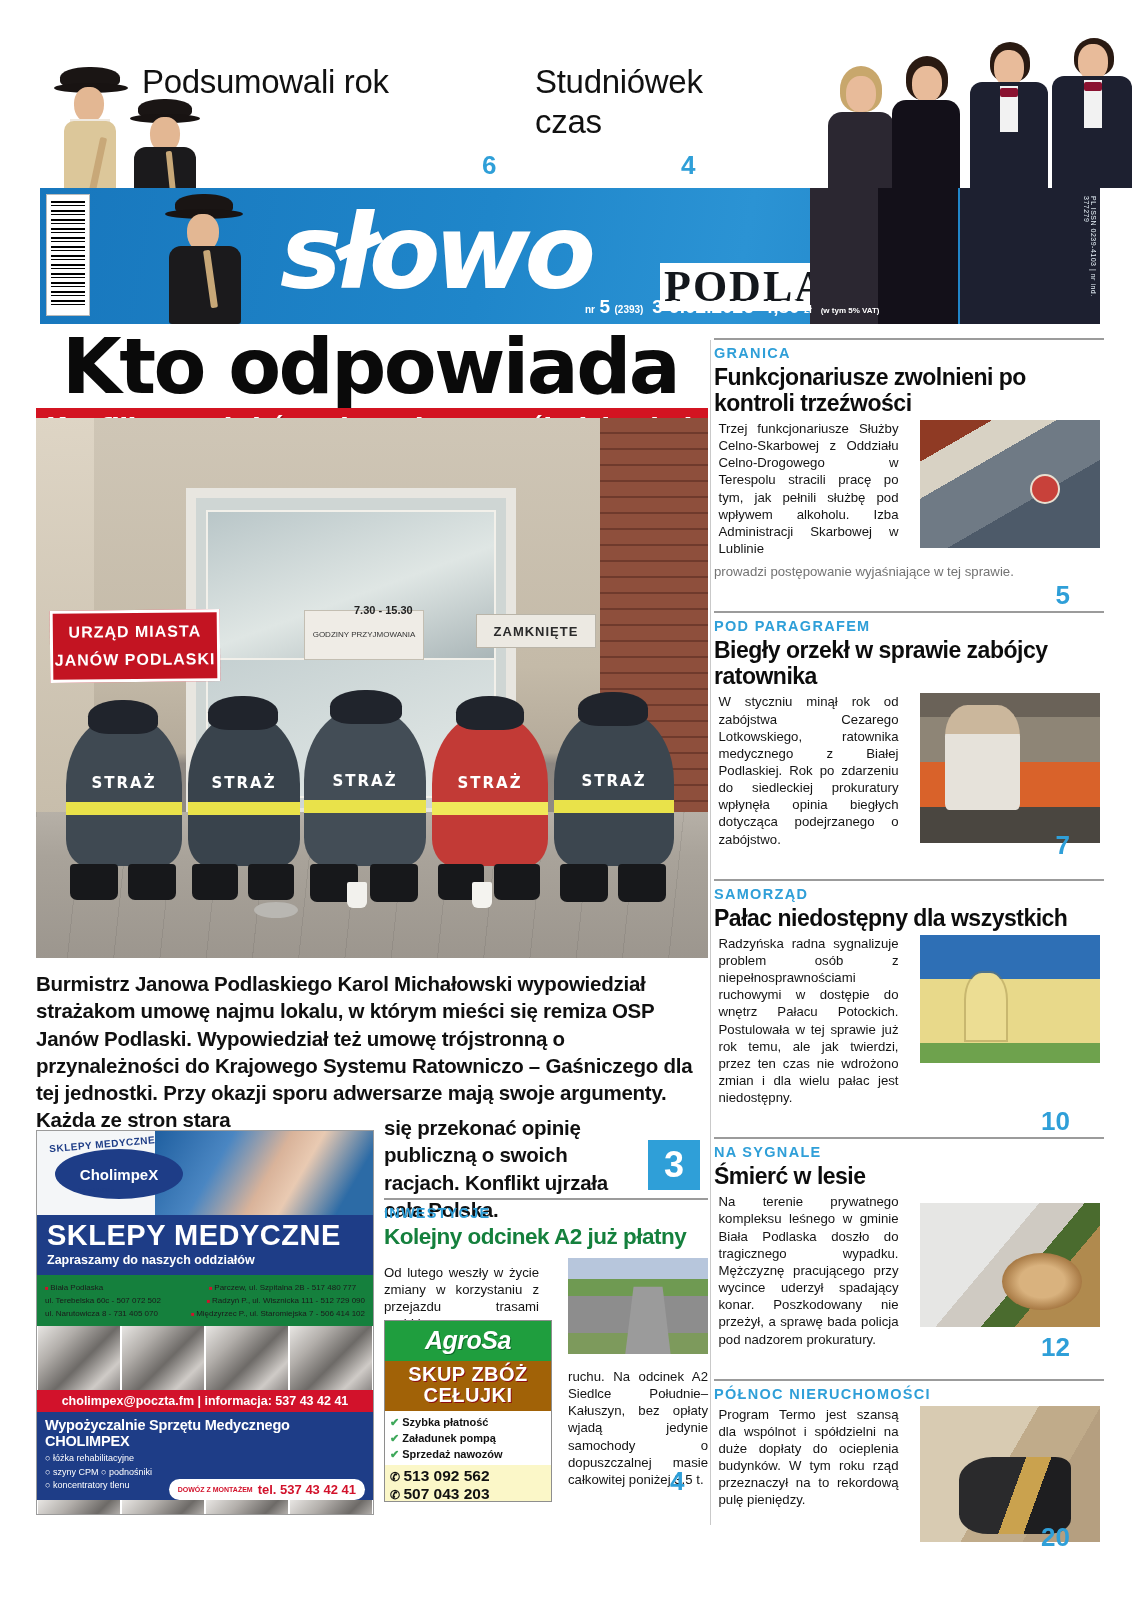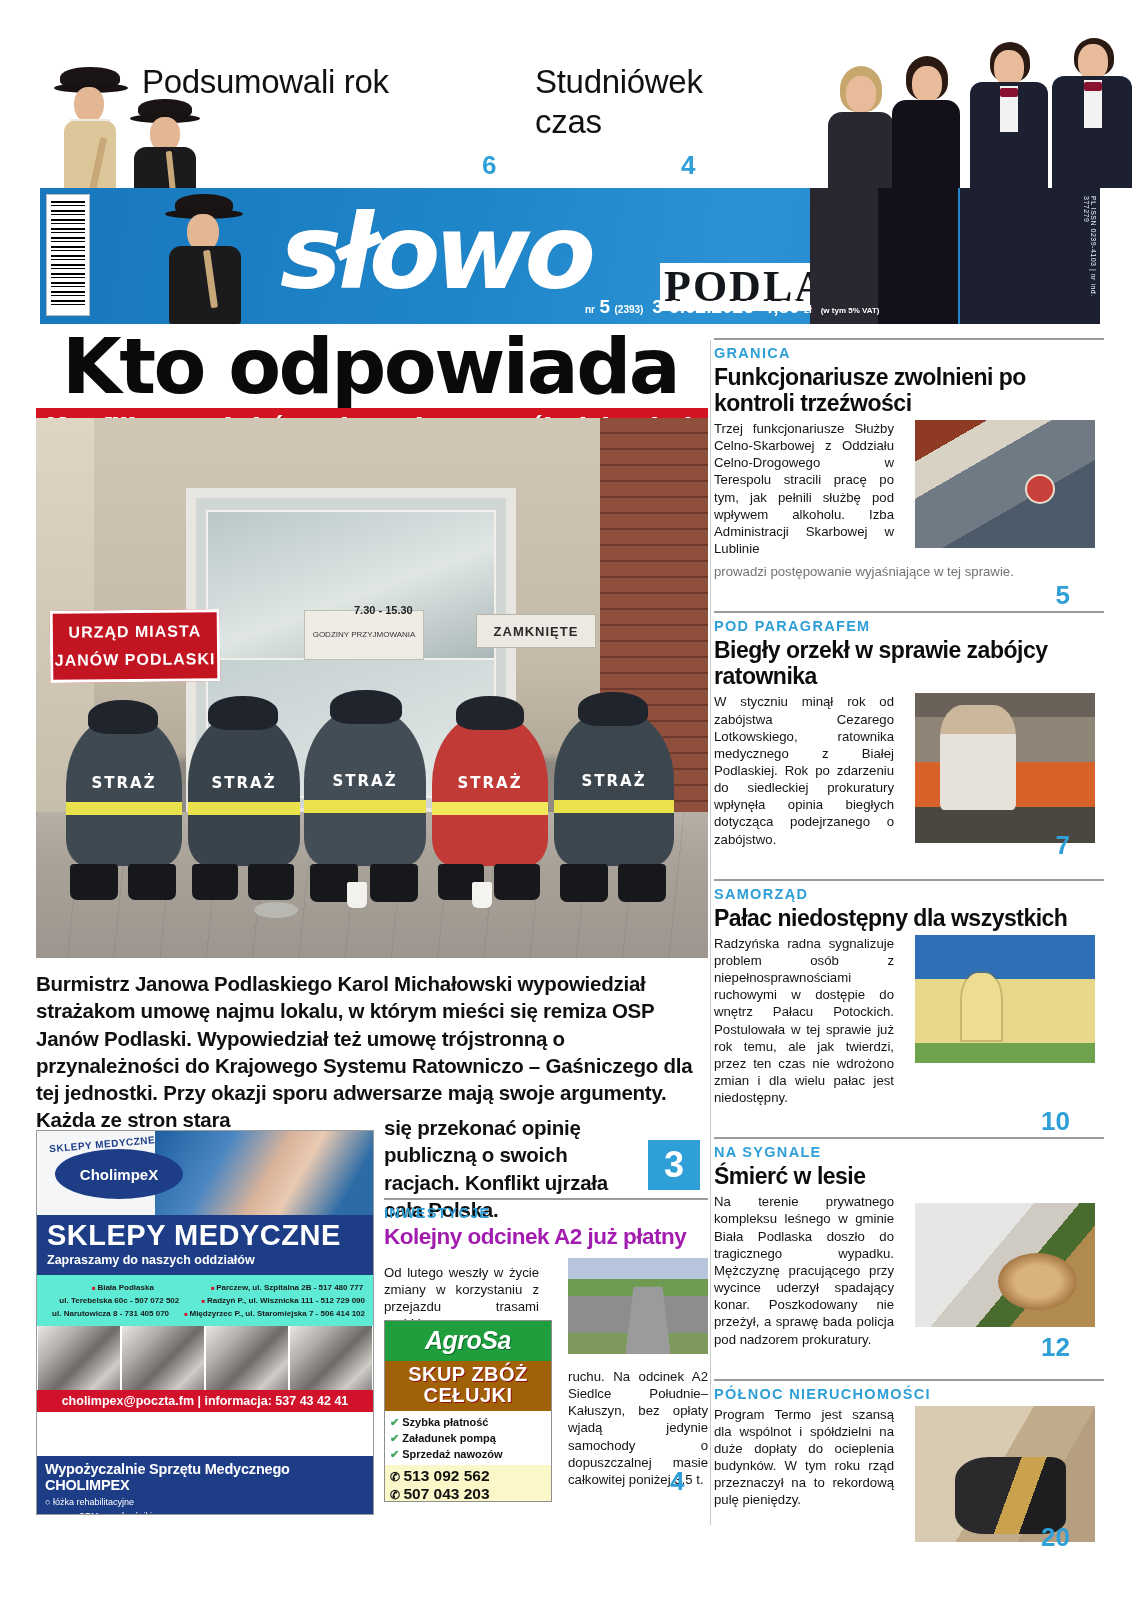--- a/index.html
+++ b/index.html
@@ -258,21 +258,21 @@
   }
   .ch-arc {
     position:absolute; left:12px; top:6px; width:146px; font-size:10px;
     font-weight:bold; color:#1e3d87; letter-spacing:0.5px; z-index:3;
     transform: rotate(-5deg);
   }
   .ch-oval-sub { position:absolute; left:40px; top:56px; font-size:6px; color:#1e3d87; z-index:4; }
   .ch-blue { background:#1e3d87; color:#fff; padding:6px 10px 8px; }
   .ch-blue h3 { font-size:29px; font-weight:bold; letter-spacing:0.5px; line-height:1; }
   .ch-blue p { font-size:12.5px; font-weight:bold; margin-top:3px; }
-  .ch-addr { background:#5eead4; padding:6px 8px 5px; font-size:8px; font-weight:bold; color:#1a1a1a;text-align:center; }
+  .ch-addr { background:#15803d; padding:6px 8px 5px; font-size:8px; font-weight:normal; color:#1a1a1a; }
   .ch-addr-row { display:flex; gap:8px; line-height:1.65; white-space:nowrap; }
   .ch-addr-row > div { flex: 1; }
   .dotm::before { content:"■ "; color:#d2122b; font-size:6px; }
   .ch-photos {
     display:flex; height:64px; gap:2px; background:#fff; padding: 0 1px;
   }
   .ch-photo {
     flex:1;
     background: linear-gradient(135deg,#e8e6e3 0%,#b2aeaa 28%,#6d6a67 55%,#cfcbc7 80%,#8b8785 100%);
   }
@@ -290,21 +290,21 @@
   .ch-pill-l { font-size:7px; font-weight:bold; color:#d2122b; line-height:1.1; text-align:center; }
   .ch-pill-r { font-size:13px; font-weight:bold; color:#d2122b; }
 
   
   .inv-block { position: absolute; left: 348px; top: 868px; width: 324px; }
   .kicker {
     color: #2f9fd8; font-size: 14.5px; font-weight: bold; letter-spacing: 1.2px;
     padding-top: 5px; border-top: 2px solid #9b9b9b;
   }
   .art-head {
-    font-size: 22.5px; font-weight: bold; color: #a21caf; line-height: 1.13;
+    font-size: 22.5px; font-weight: bold; color: #15803d; line-height: 1.13;
     letter-spacing: -0.5px; margin-top: 3px;
   }
   .art-body {
     font-size: 13.2px; color: #141414; line-height: 1.3; text-align: justify;
     margin-top: 4px;
   }
   .inv-left { position:absolute; left:0; top:62px; width:155px; }
   .inv-photo {
     position:absolute; left:184px; top:60px; width:140px; height:96px;
     background: linear-gradient(180deg,#b7c6dc 0 22%, #6f9a52 22% 40%, #8d8d8d 40% 78%, #7d9a5c 78% 100%);
@@ -348,21 +348,21 @@
   .rc-item { position: relative; margin-bottom: 13px; }
   .rc-rule { border-top: 2px solid #9b9b9b; }
   .rc-kicker {
     color: #2f9fd8; font-size: 14.5px; font-weight: bold; letter-spacing: 1.3px;
     padding-top: 5px;
   }
   .rc-head {
     font-size: 23px; font-weight: bold; color: #0c0c0c; line-height: 1.13;
     letter-spacing: -0.5px; margin-top: 3px;
   }
-  .rc-row { display: flex; gap: 21px; margin-top: 4px; }
+  .rc-row { display: flex; gap: 21px; margin-top: 4px; justify-content: center; }
   .rc-text {
     font-size: 13.2px; color: #141414; line-height: 1.3; text-align: justify;
     flex: 0 0 180px;
   }
   .rc-photo { width: 180px; height: 128px; overflow: hidden; border: 0; }
   .rc-foot { position: relative; min-height: 18px; }
   .rc-num {
     position: absolute; right: 34px; color: #2f9fd8; font-size: 26px; font-weight: bold;
   }
   .rc-tail {
@@ -638,21 +638,21 @@
             <div class="dotm">Międzyrzec P., ul. Staromiejska 7 - 506 414 102</div>
           </div>
         </div>
         <div class="ch-photos">
           <div class="ch-photo"></div>
             <div class="ch-photo"></div>
           <div class="ch-photo"></div>
             <div class="ch-photo"></div>
         </div>
         <div class="ch-redbar">cholimpex@poczta.fm  |  informacja: 537 43 42 41</div>
-        <div class="ch-bluebar" style="position:relative;margin-top:44px;">
+        <div class="ch-bluebar" style="position:relative;">
           <h4>Wypożyczalnie Sprzętu Medycznego CHOLIMPEX</h4>
           <div class="ch-bullets">
             <div>○ <span>łóżka rehabilitacyjne</span></div>
             <div>○ <span>szyny CPM  ○ podnośniki</span></div>
             <div>○ <span>koncentratory tlenu</span></div>
           </div>
           <div class="ch-pill">
             <span class="ch-pill-l">DOWÓZ
 Z MONTAŻEM</span>
             <span class="ch-pill-r">tel. 537 43 42 41</span>

